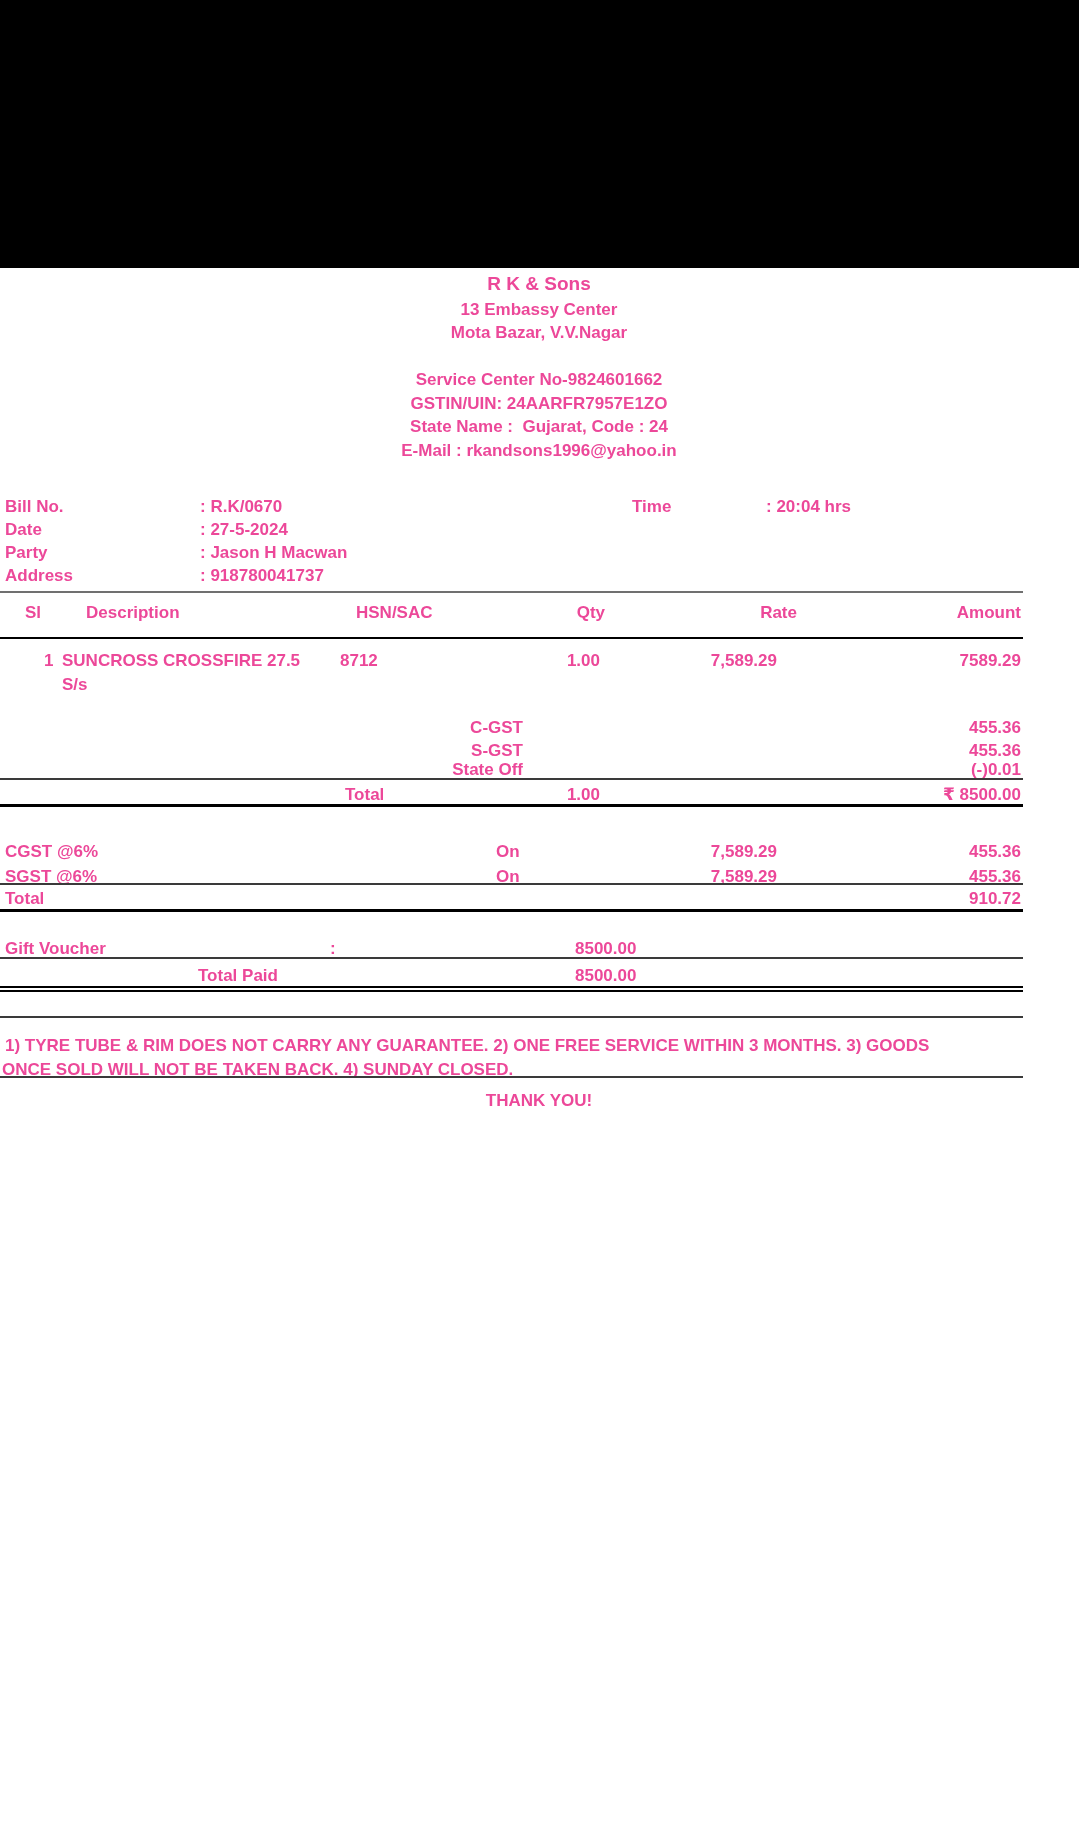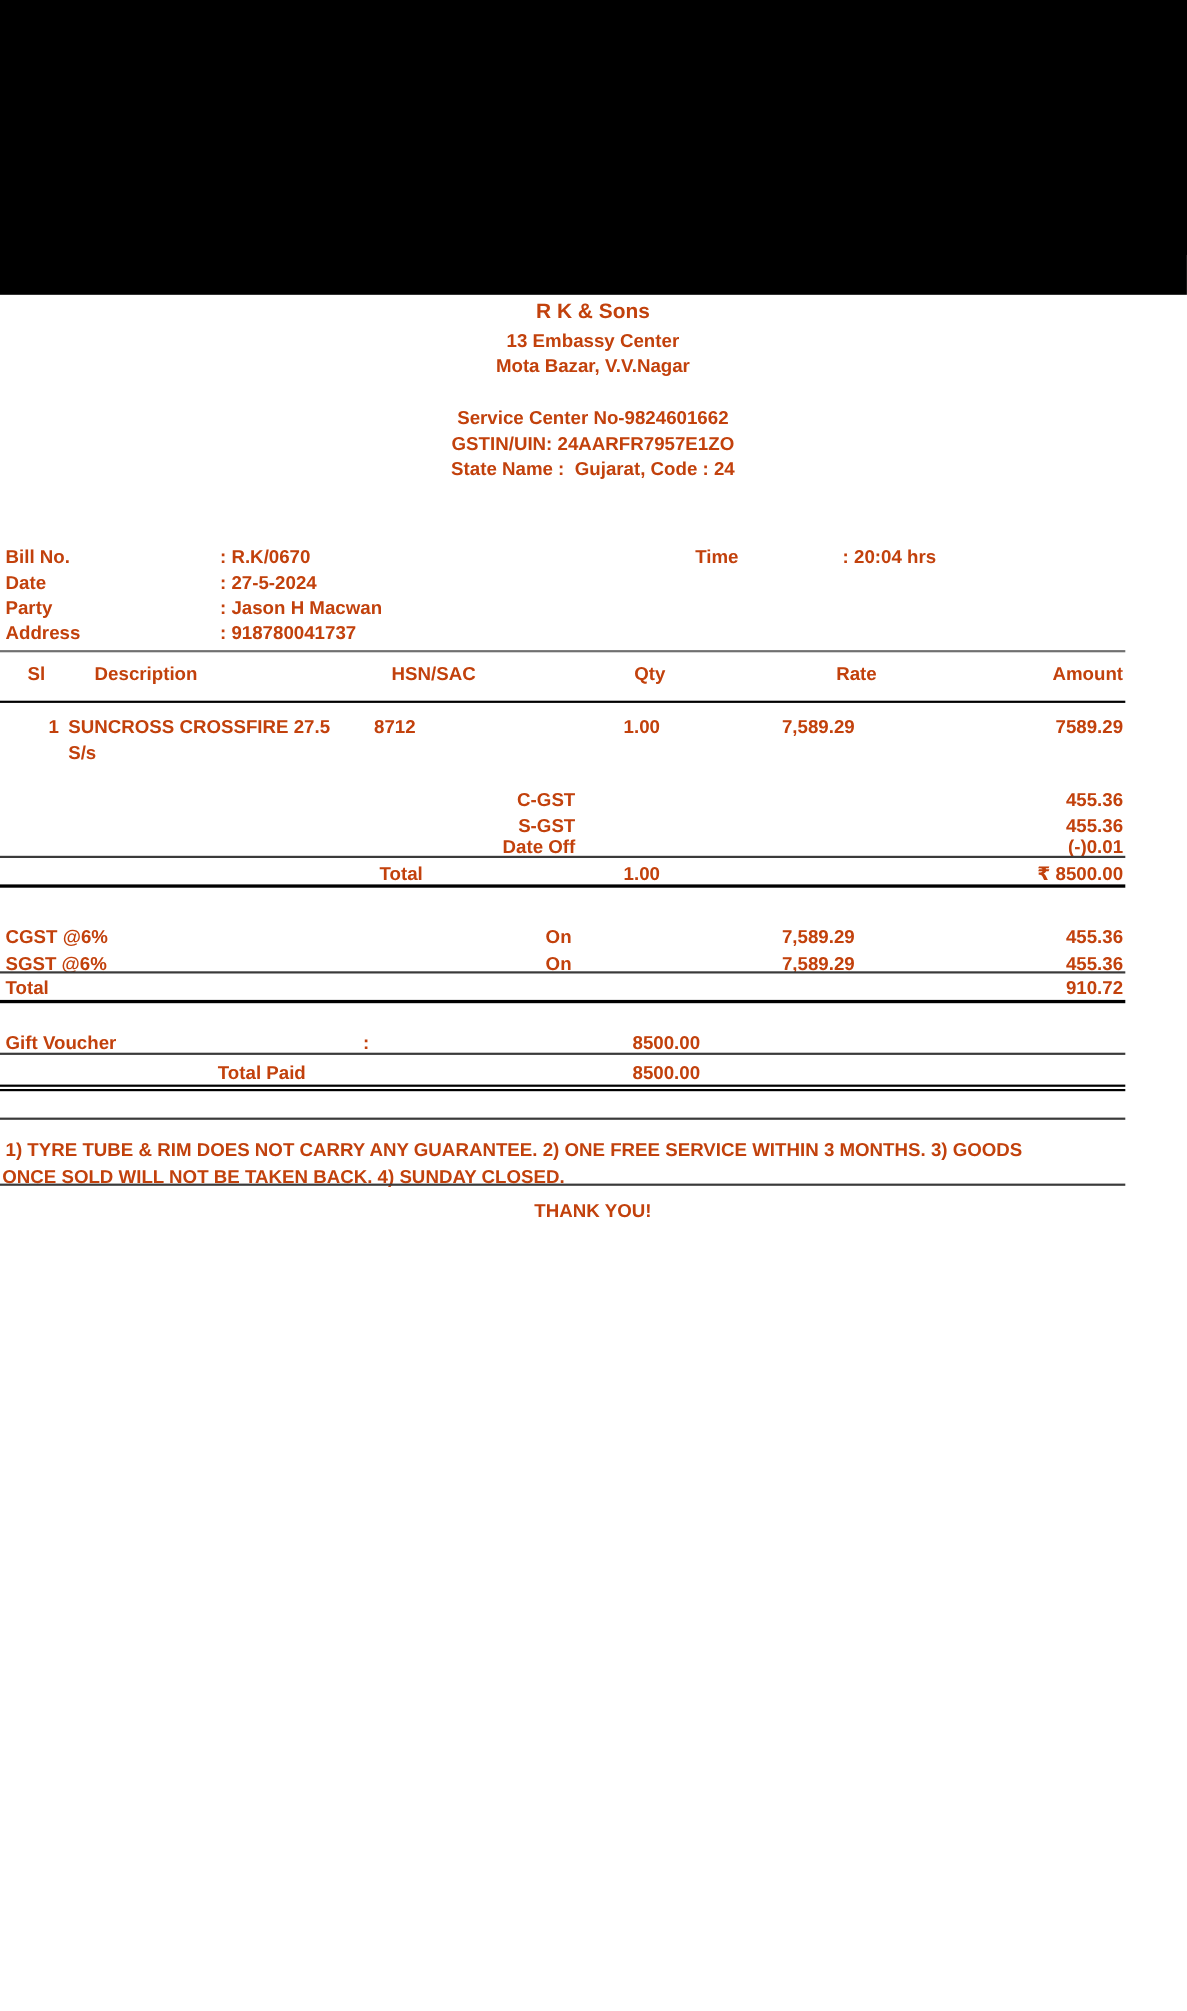--- a/index.html
+++ b/index.html
@@ -2,21 +2,21 @@
 <html><head>
 <meta charset="utf-8">
 <style>
   html, body { margin: 0; padding: 0; background: #ffffff; }
   .page {
     position: relative;
     width: 1079px;
     height: 1489px;
     background: #ffffff;
     font-family: "Liberation Sans", "DejaVu Sans", sans-serif;
-    color: #c2410c;
+    color: #ec4899;
     overflow: hidden;
   }
   .bar { position: absolute; left: 0; width: 1079px; background: #000000; }
   .bar.top { top: 0; height: 268px; }
   .bar.bottom { top: 1797px; height: 31px; }
 
   .t { position: absolute; font-size: 17px; line-height: 19px; white-space: pre; font-weight: bold; }
   .ctr { left: 34px; width: 1010px; text-align: center; }
   .company { font-size: 19px; font-weight: bold; }
   .rt {  }
@@ -36,20 +36,21 @@
 
   <div class="bar top"></div>
   <div class="bar bottom"></div>
 
   <div class="t ctr company" style="top:274px">R K &amp; Sons</div>
   <div class="t ctr" style="top:300px">13 Embassy Center</div>
   <div class="t ctr" style="top:323px">Mota Bazar, V.V.Nagar</div>
   <div class="t ctr" style="top:370px">Service Center No-9824601662</div>
   <div class="t ctr" style="top:394px">GSTIN/UIN: 24AARFR7957E1ZO</div>
   <div class="t ctr" style="top:417px">State Name :  Gujarat, Code : 24</div>
+  <div class="t ctr" style="top:441px">E-Mail : rkandsons1996@yahoo.in</div>
 
   <div class="t" style="top:497px; left:5px">Bill No.</div>
   <div class="t" style="top:497px; left:200px">: R.K/0670</div>
   <div class="t" style="top:497px; left:632px">Time</div>
   <div class="t" style="top:497px; left:766px">: 20:04 hrs</div>
 
   <div class="t" style="top:520px; left:5px">Date</div>
   <div class="t" style="top:520px; left:200px">: 27-5-2024</div>
 
   <div class="t" style="top:543px; left:5px">Party</div>
@@ -74,21 +75,21 @@
   <div class="t" style="top:675px; left:62px">S/s</div>
   <div class="t" style="top:651px; left:340px">8712</div>
   <div class="t rt" style="top:651px; right:479px">1.00</div>
   <div class="t rt" style="top:651px; right:302px">7,589.29</div>
   <div class="t rt" style="top:651px; right:58px">7589.29</div>
 
   <div class="t rt" style="top:718px; right:556px">C-GST</div>
   <div class="t rt" style="top:718px; right:58px">455.36</div>
   <div class="t rt" style="top:741px; right:556px">S-GST</div>
   <div class="t rt" style="top:741px; right:58px">455.36</div>
-  <div class="t rt" style="top:760px; right:556px">Date Off</div>
+  <div class="t rt" style="top:760px; right:556px">State Off</div>
   <div class="t rt" style="top:760px; right:58px">(-)0.01</div>
 
   <div class="line mid" style="top:778px"></div>
 
   <div class="t" style="top:785px; left:345px">Total</div>
   <div class="t rt" style="top:785px; right:479px">1.00</div>
   <div class="t rt" style="top:785px; right:58px">₹ 8500.00</div>
 
   <div class="line thick" style="top:804px"></div>
 

